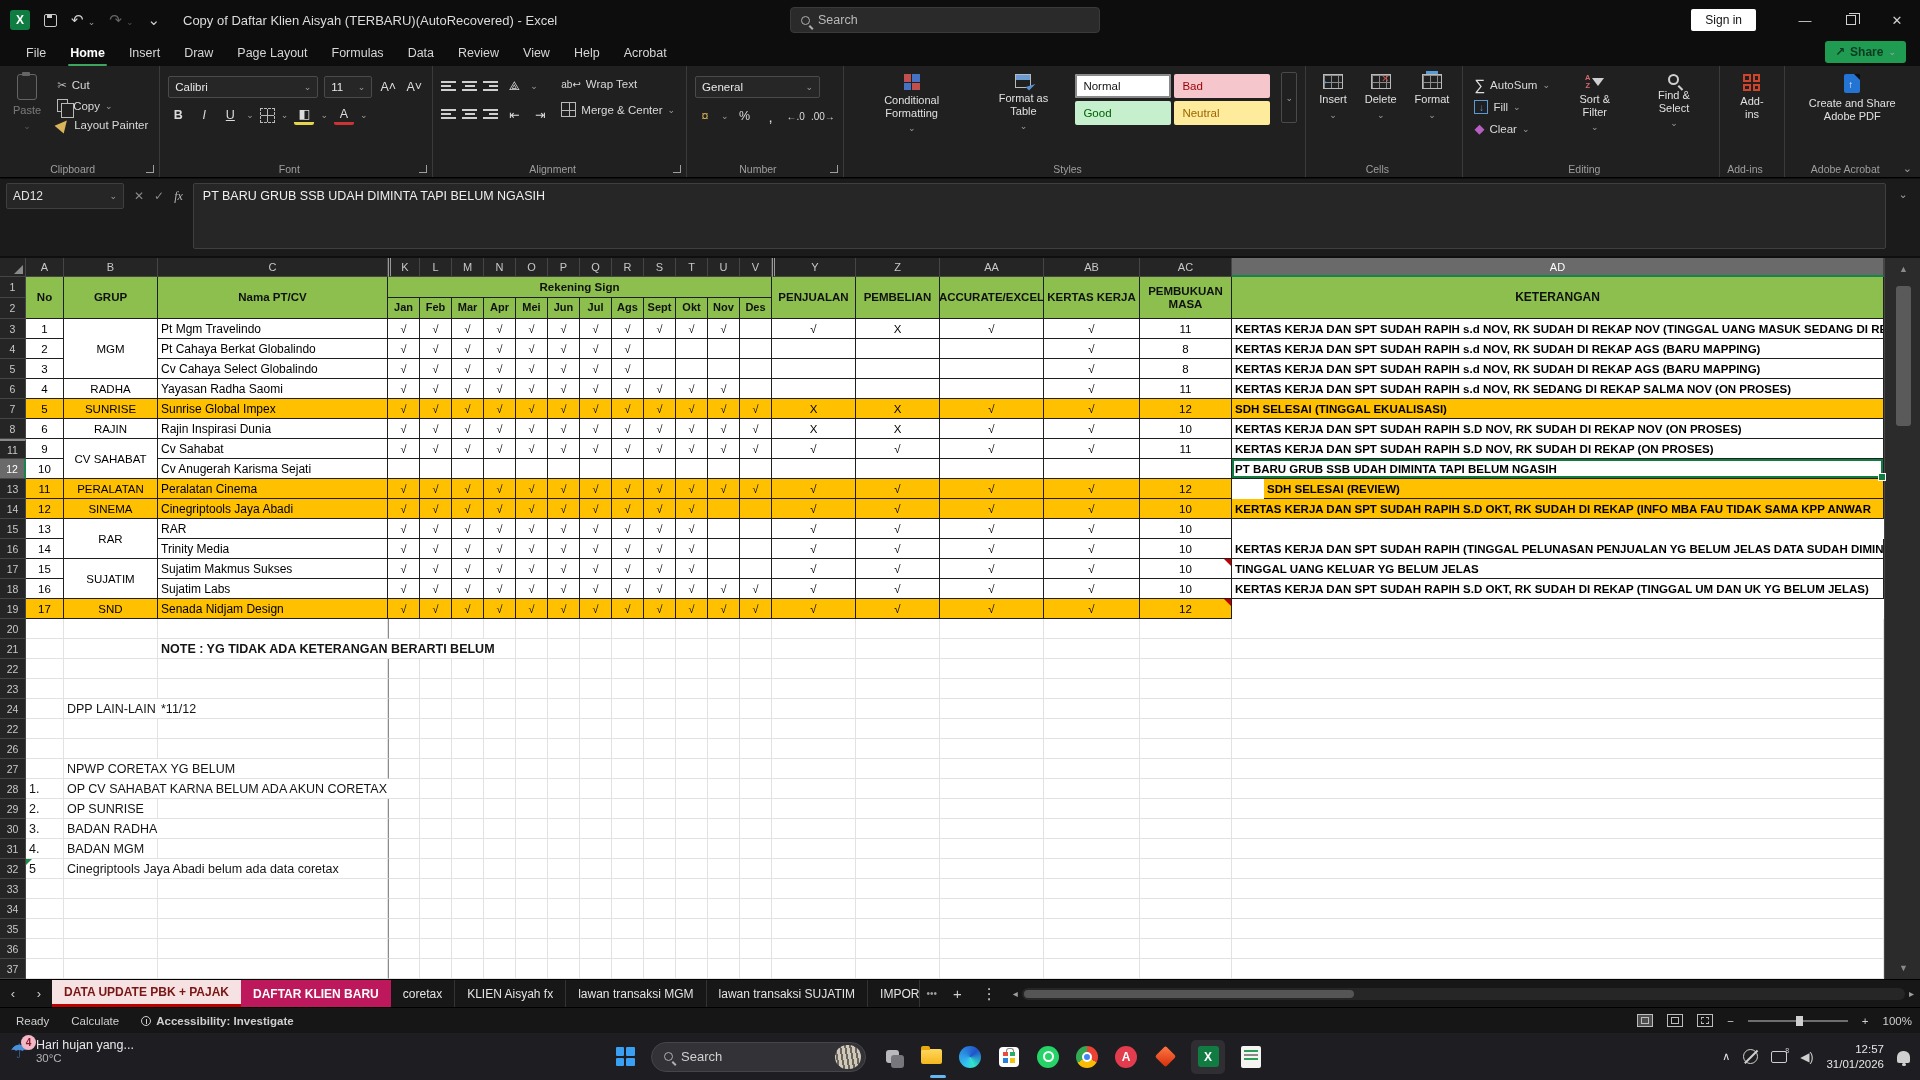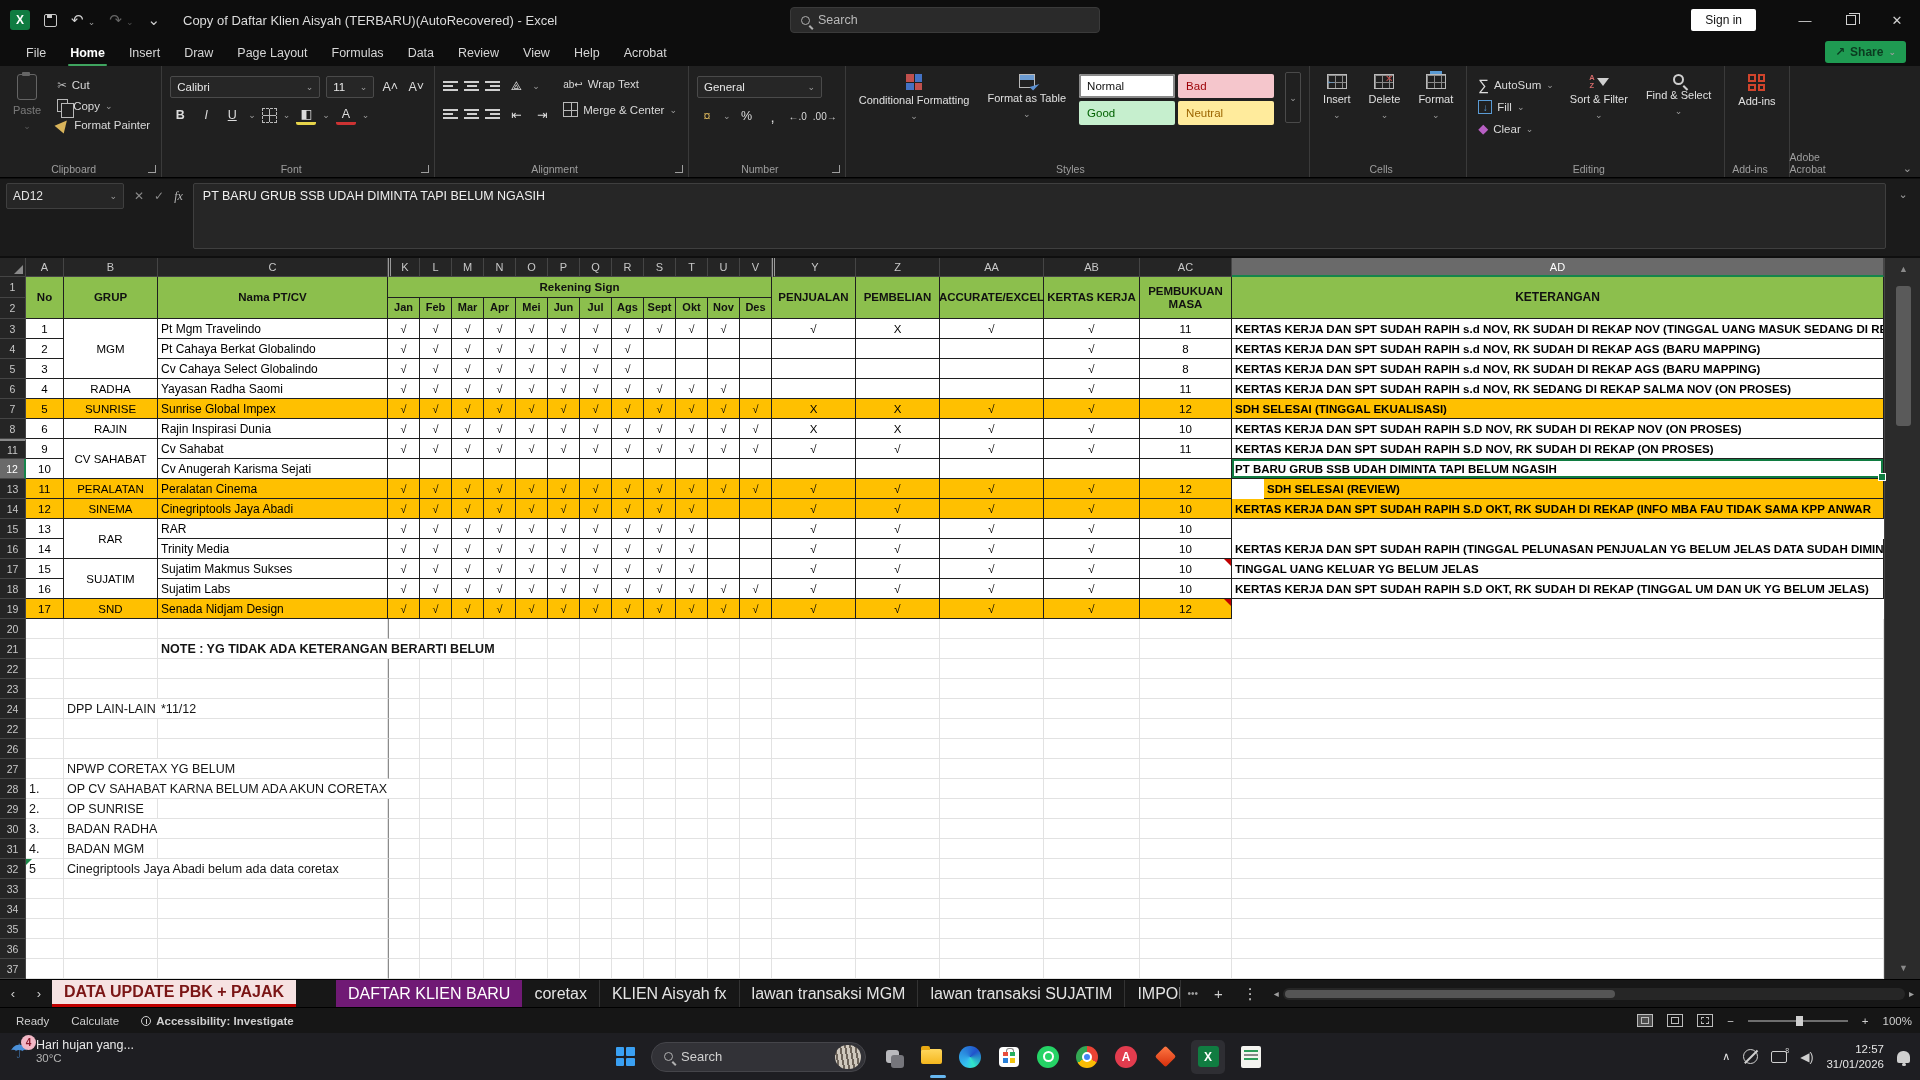--- a/index.html
+++ b/index.html
@@ -124,23 +124,23 @@
   .note.nbold { font-weight:bold; }
   .note.clip { width:94px; overflow:hidden; padding-right:0; }
   .note.gflag::before { content:""; position:absolute; left:0; top:0; border-top:6px solid #1e8a4a; border-right:6px solid transparent; }
   #vscroll { position:absolute; left:1884px; top:0; width:36px; height:721px; background:#2b2b2b; border-left:1px solid #454545; }
   #vthumb { position:absolute; left:11px; top:28px; width:15px; height:140px; background:#5a5a5a; border-radius:3px; }
   .varr { position:absolute; left:14px; color:#8a8a8a; font-size:9px; }
 
   
   #tabsbar { position:absolute; left:0; top:979px; width:1920px; height:28px; background:#171717; display:flex; align-items:stretch; border-top:1px solid #000; }
   .tnav { width:26px; display:flex; align-items:center; justify-content:center; color:#cfcfcf; font-size:13px; }
-  .stab { display:flex; align-items:center; padding:0 12px; font-size:16px; color:#e4e4e4; border-right:1px solid #333; white-space:nowrap; }
+  .stab { display:flex; align-items:center; padding:0 12px; font-size:12px; color:#e4e4e4; border-right:1px solid #333; white-space:nowrap; }
   .stab.active { background:#f6e2e2; color:#7a1515; font-weight:bold; border-bottom:3px solid #c00000; border-right:none; }
-  .stab.red { background:#701a75; color:#fff; font-weight:normal; border-right:none;margin-left:40px; }
+  .stab.red { background:#be185d; color:#fff; font-weight:bold; border-right:none; }
   .stab.cut { max-width:56px; overflow:hidden; padding-right:0; }
   .tdots { display:flex; align-items:center; color:#9e9e9e; font-size:10px; padding:0 6px; }
   .tbtn { display:flex; align-items:center; color:#cfcfcf; font-size:15px; padding:0 10px; }
   #hscroll { flex:1; display:flex; align-items:center; gap:4px; padding:0 6px; }
   #htrack { flex:1; height:12px; background:#262626; border-radius:6px; position:relative; }
   #hthumb { position:absolute; left:2px; top:2px; width:330px; height:8px; background:#555; border-radius:4px; }
 
   
   #statusbar { position:absolute; left:0; top:1007px; width:1920px; height:26px; background:#161616; border-top:1px solid #000; display:flex; align-items:center; color: #cfcfcf; font-size:11.5px; }
   #statusbar .sleft { display:flex; align-items:center; gap:22px; padding-left:16px; }
@@ -251,21 +251,21 @@
           <span style="color:#b9b9b9;">✂</span>
           <span>Cut</span>
         </div>
       <div class="sbtn">
           <span class="ic-copy"></span>
           <span>Copy</span>
           <span class="chev">⌄</span>
         </div>
       <div class="sbtn">
           <span class="ic-brush"></span>
-          <span>Format Painter</span>
+          <span>Layout Painter</span>
         </div>
     </div>
     <div class="rlabel">Clipboard</div>
     <span class="launcher"></span>
   </div>
 
   <div class="rgroup">
     <div class="vcol" style="padding-top:4px; gap:7px;">
       <div class="rrow">
         <span class="rsel" style="width:150px;">
@@ -460,20 +460,24 @@
           <i></i>
           <i></i>
           <i></i>
         </span>
       <span>Add-ins</span>
     </div>
     <div class="rlabel">Add-ins</div>
   </div>
 
   <div class="rgroup" style="border-right:none;">
+    <div class="bigbtn" style="max-width:120px;">
+      <span class="ic-pdf"></span>
+      <span>Create and Share Adobe PDF</span>
+    </div>
     <div class="rlabel">Adobe Acrobat</div>
   </div>
   <span id="ribbon-collapse">⌄</span>
 </div>
 
 <div id="formulabar">
   <div id="namebox">
       <span>AD12</span>
       <span class="chev">⌄</span>
     </div>

